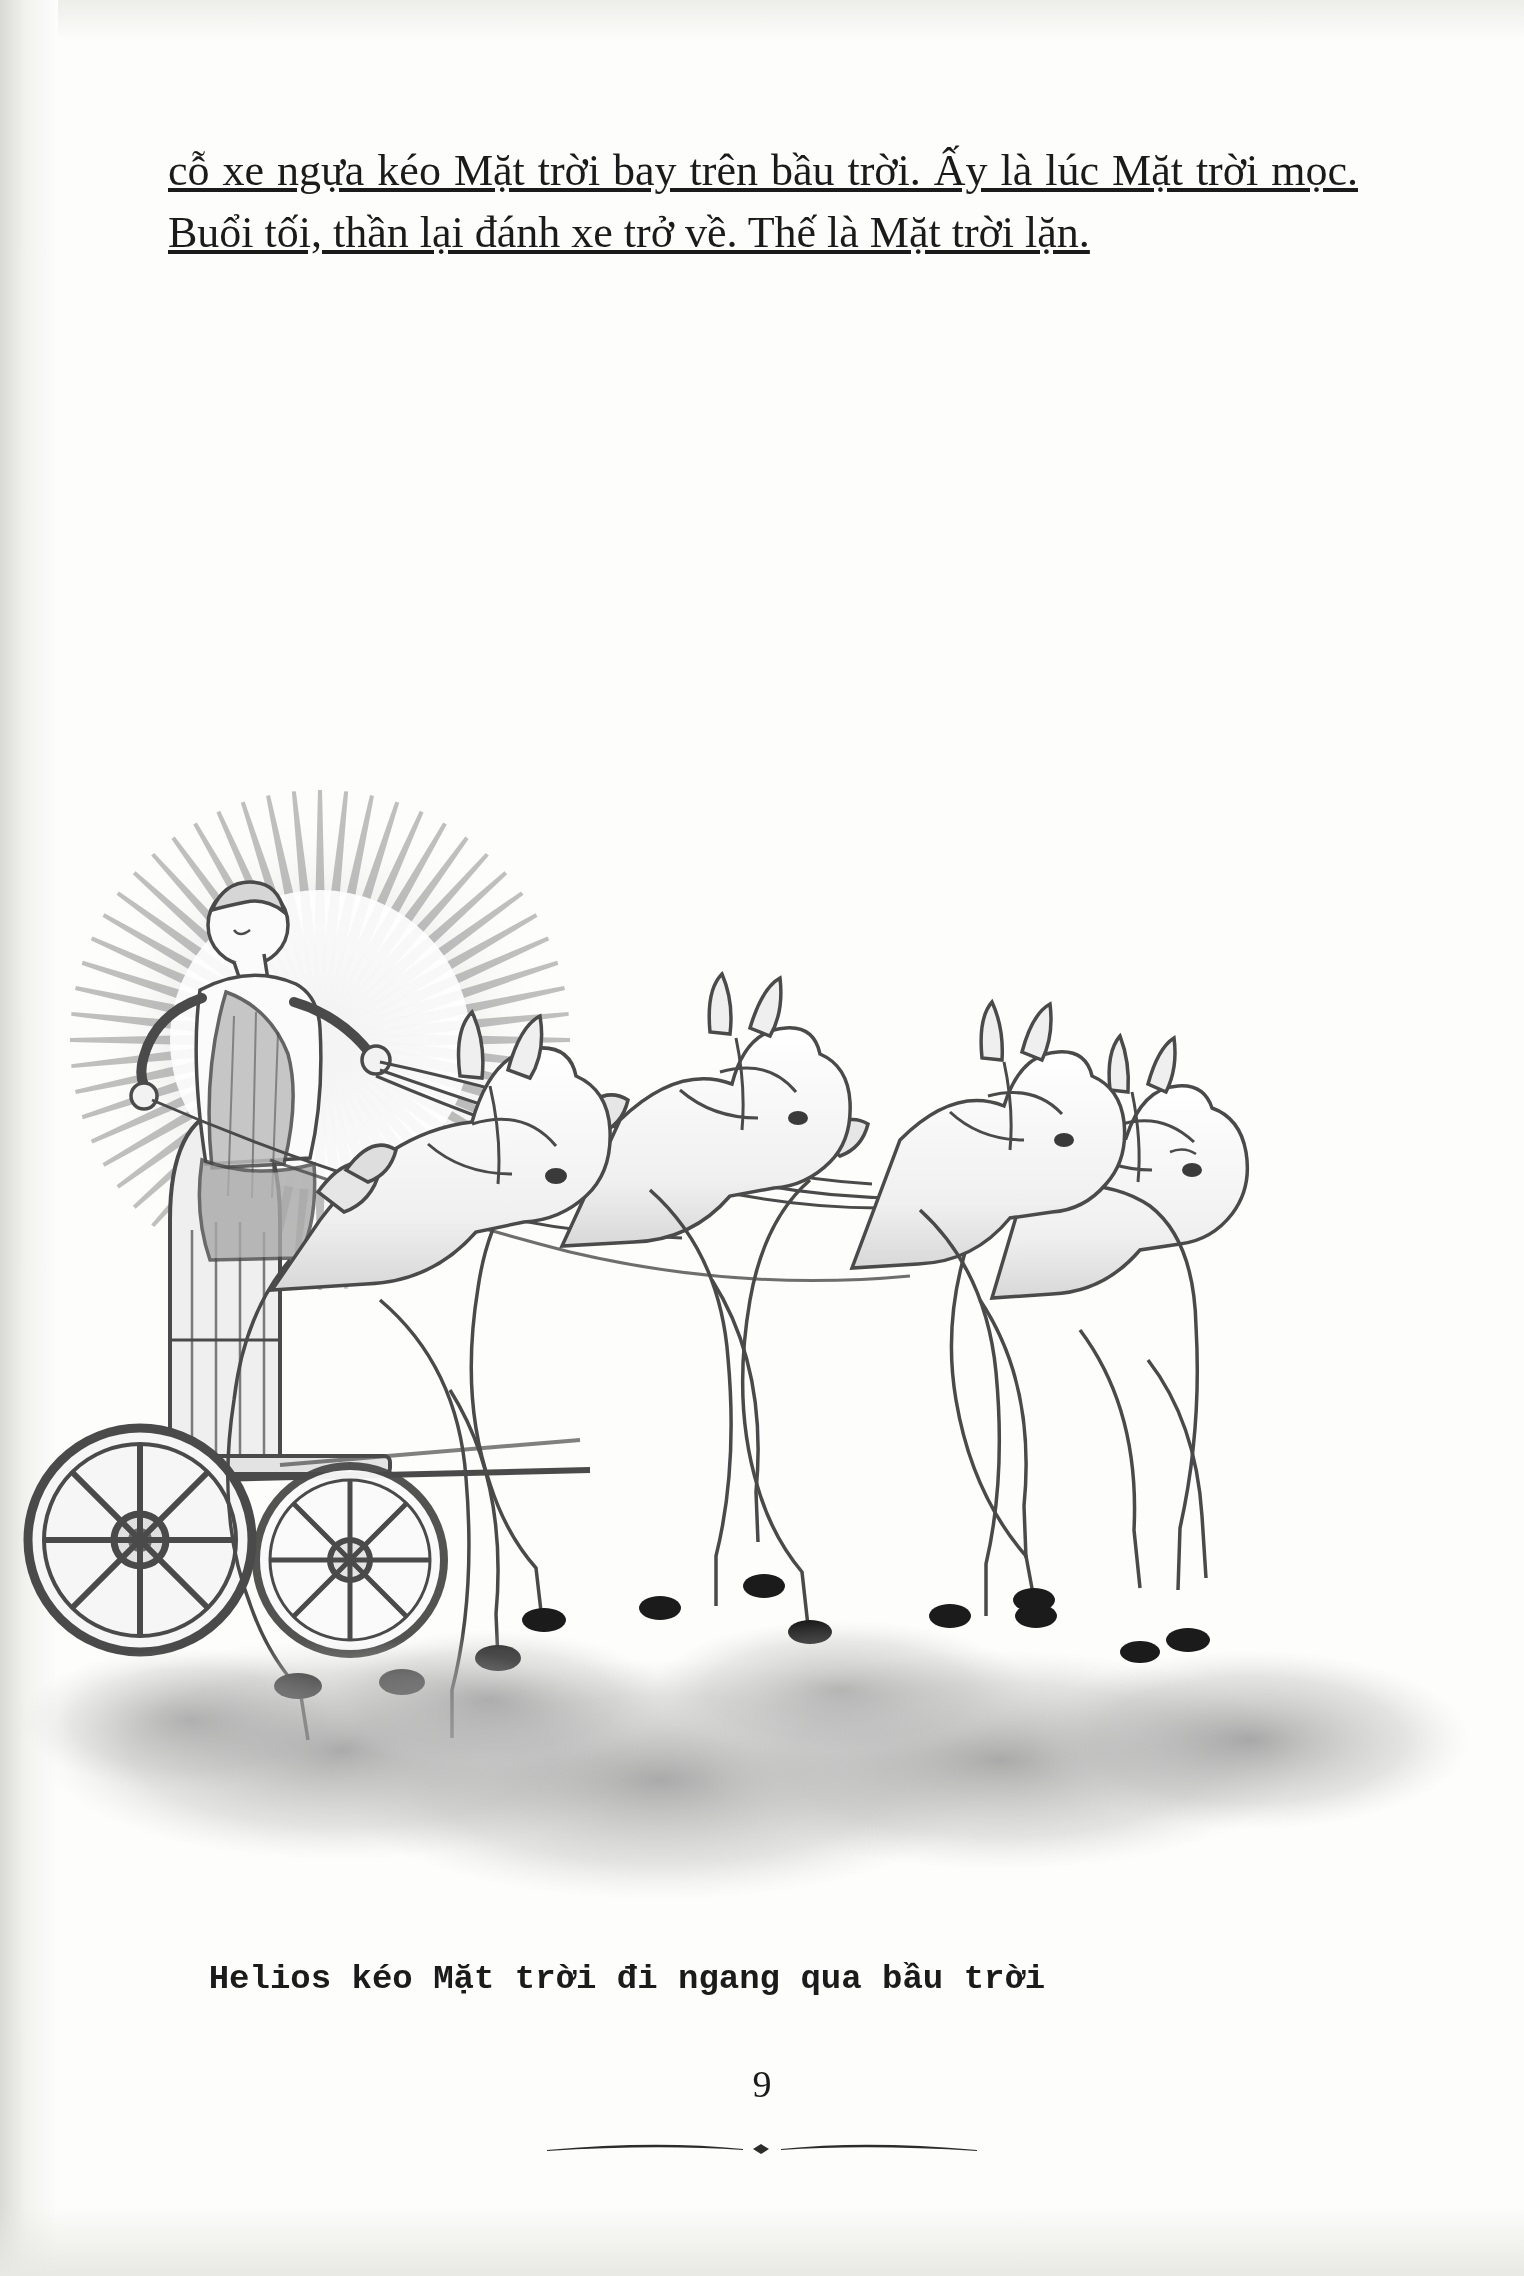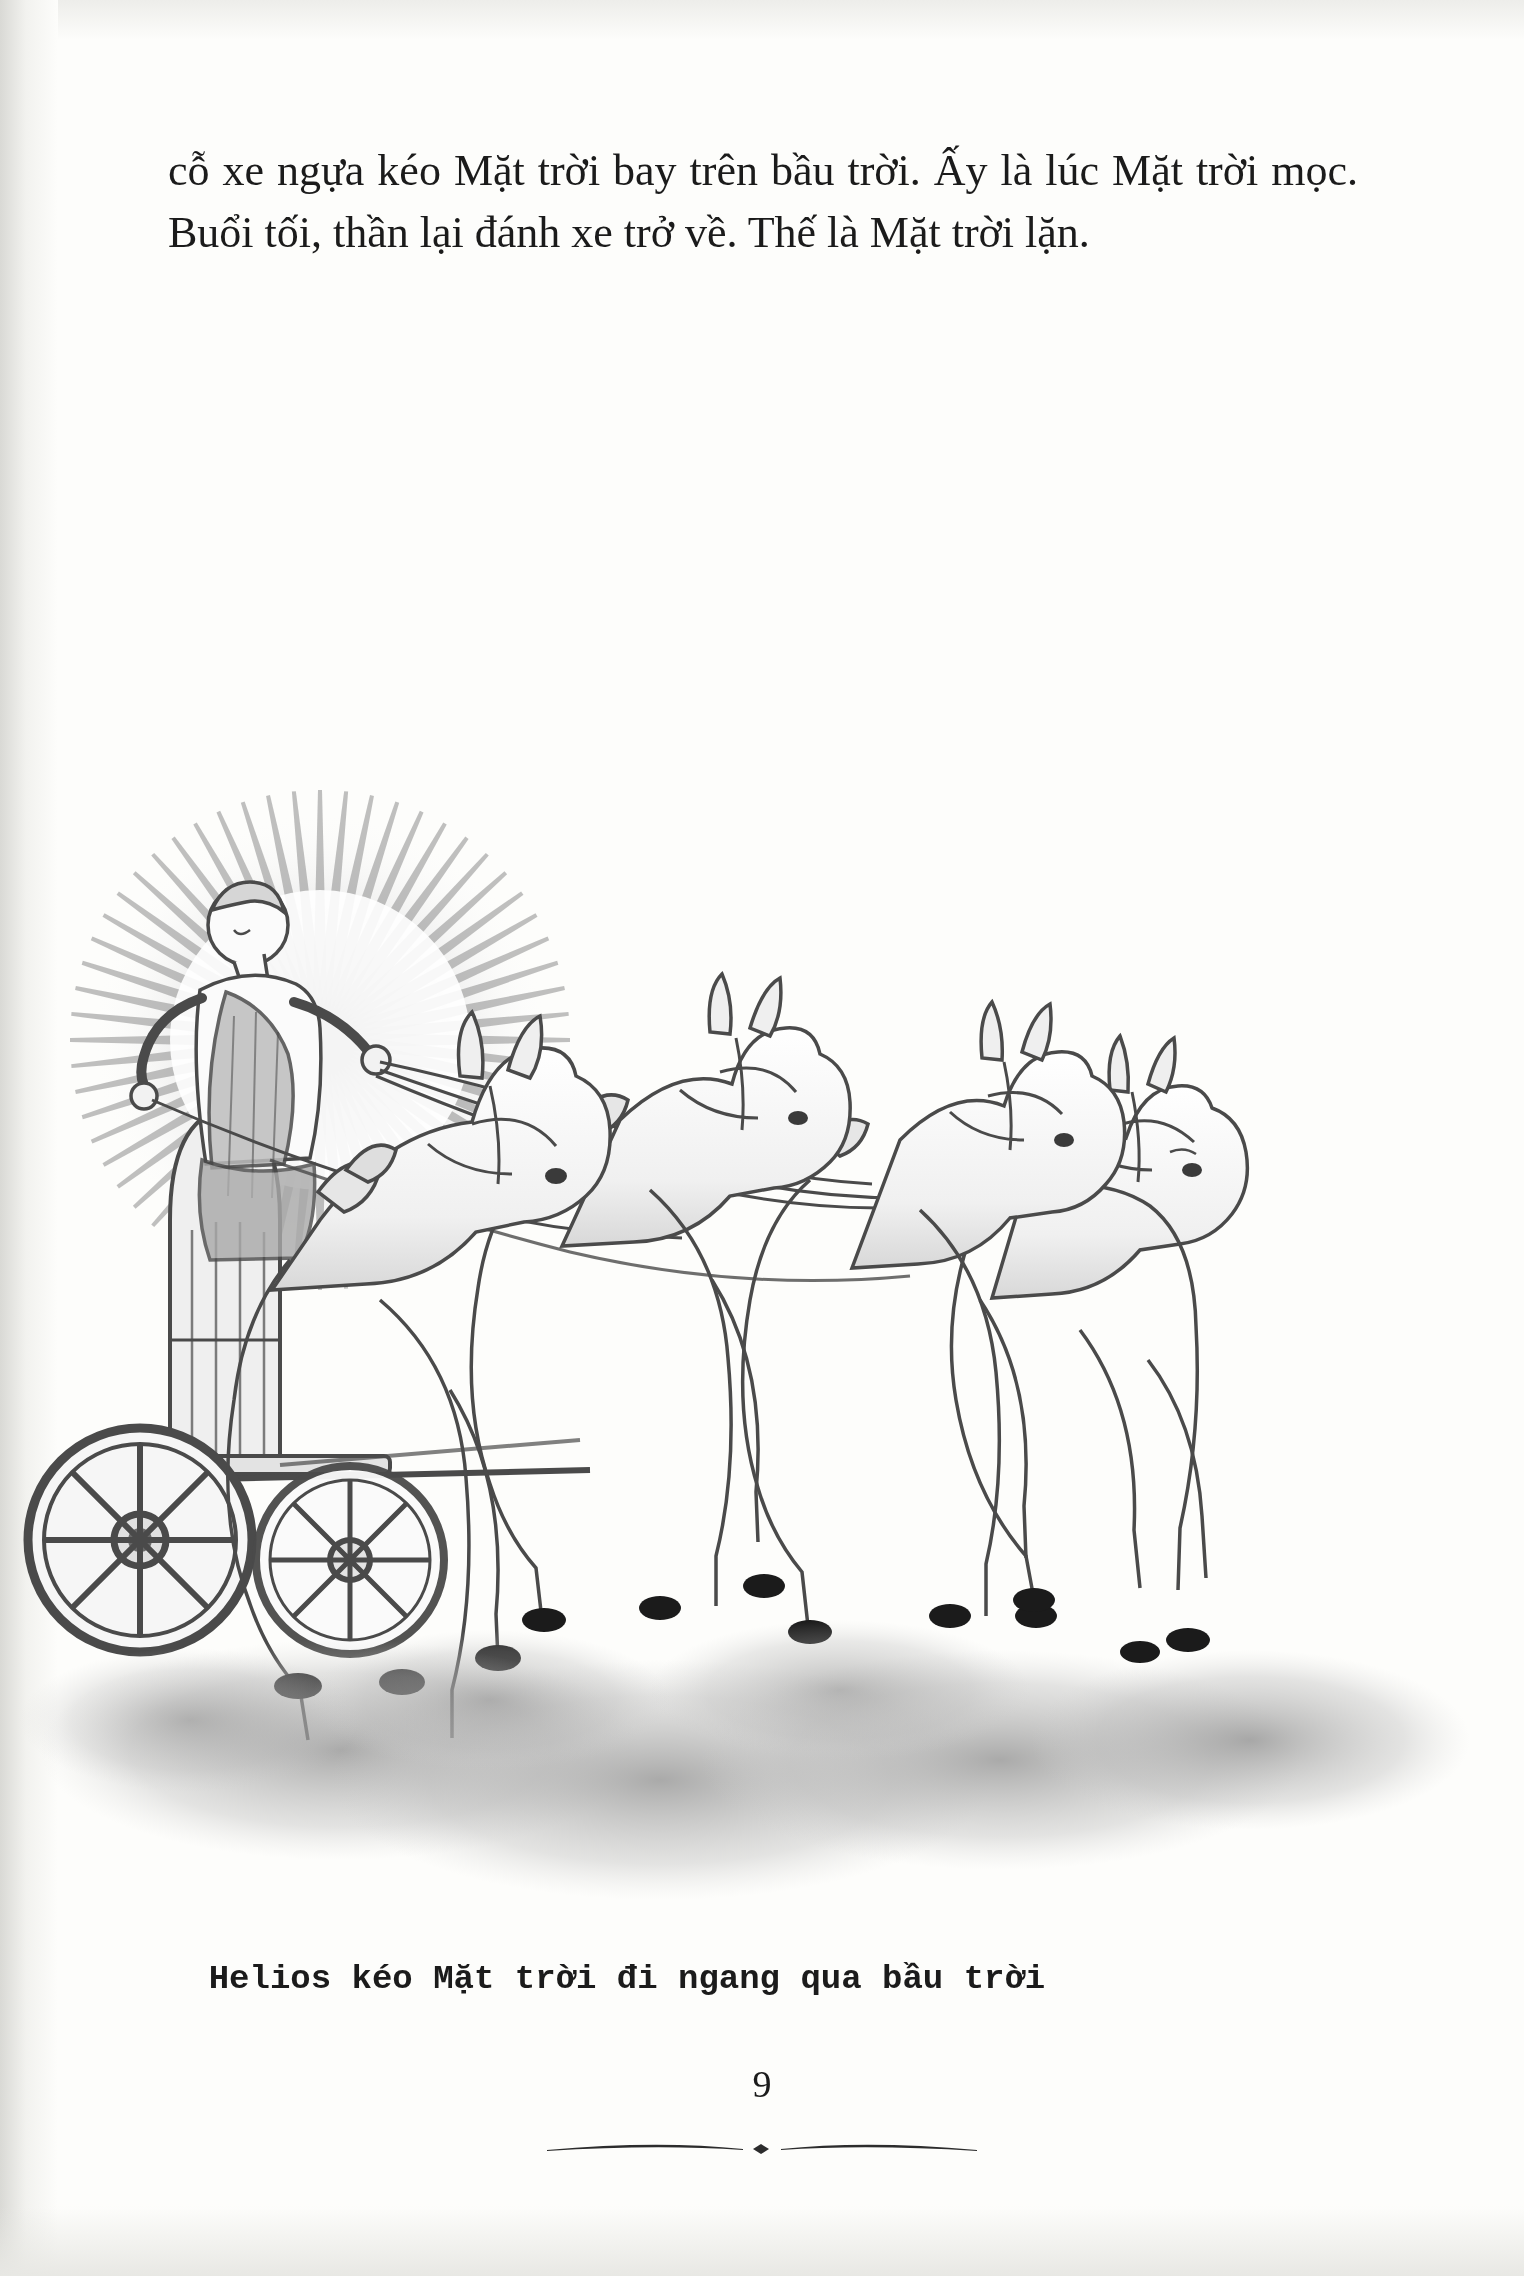--- a/index.html
+++ b/index.html
@@ -52,20 +52,21 @@
   }
   .body-text p {
     margin: 0 0 4px 0;
   }
   .body-text p.indent {
     text-indent: 86px;
     margin-top: 18px;
   }
   .body-text p.last-line-left {
     text-align-last: left;
+    text-decoration: underline;
   }
 
   
   .illustration {
     position: absolute;
     left: 20px;
     top: 740px;
     width: 1480px;
     height: 1200px;
   }

